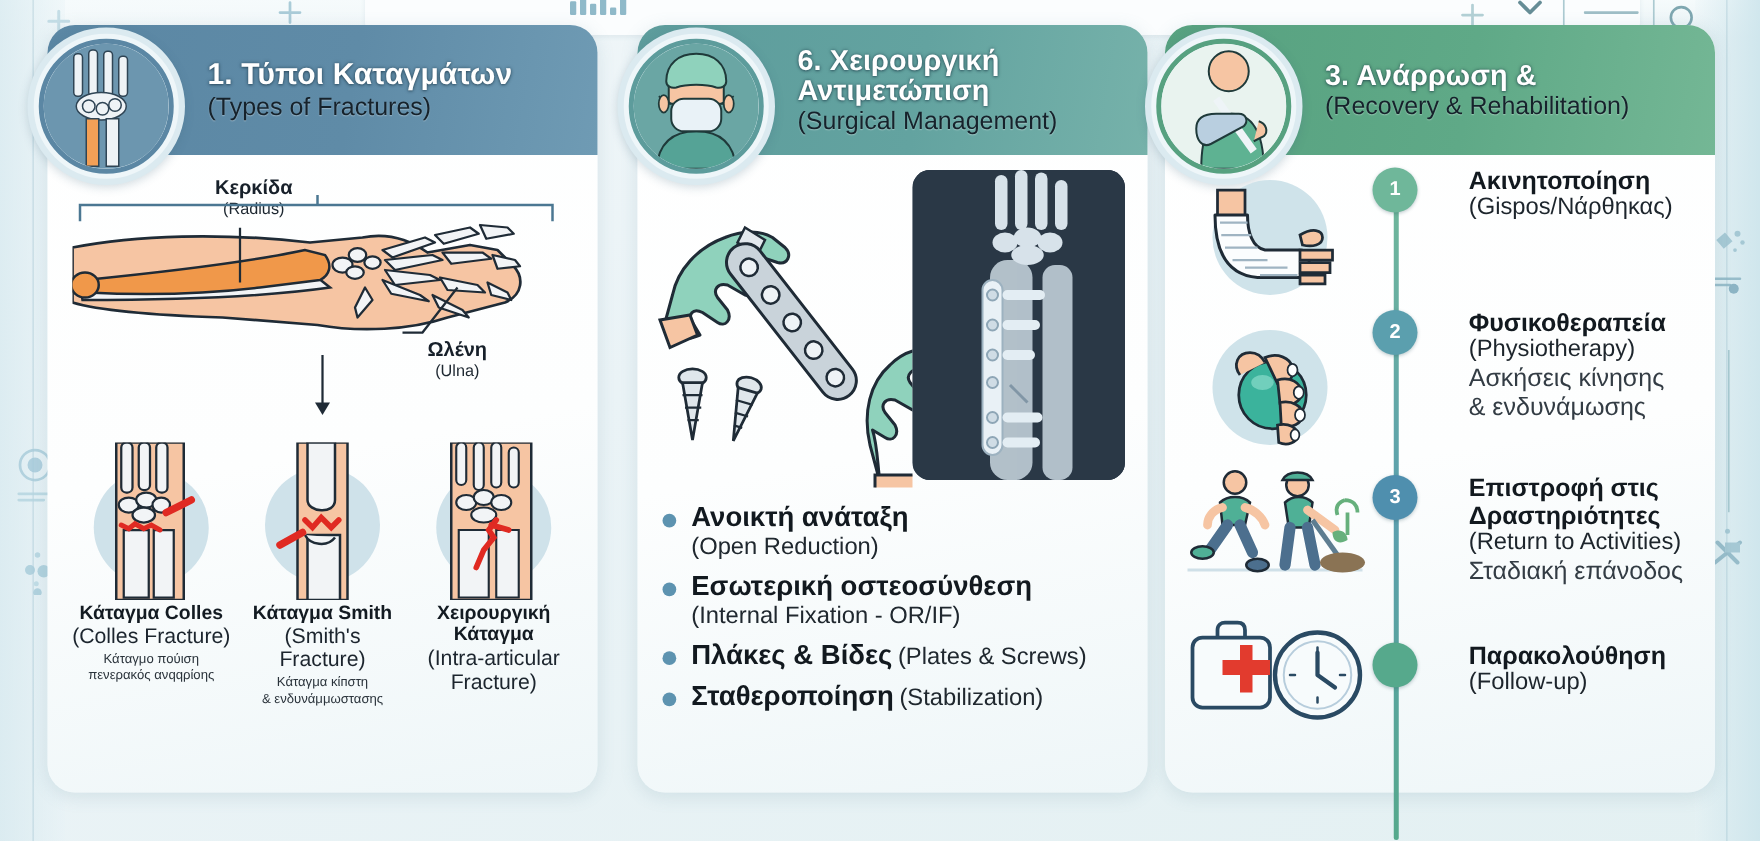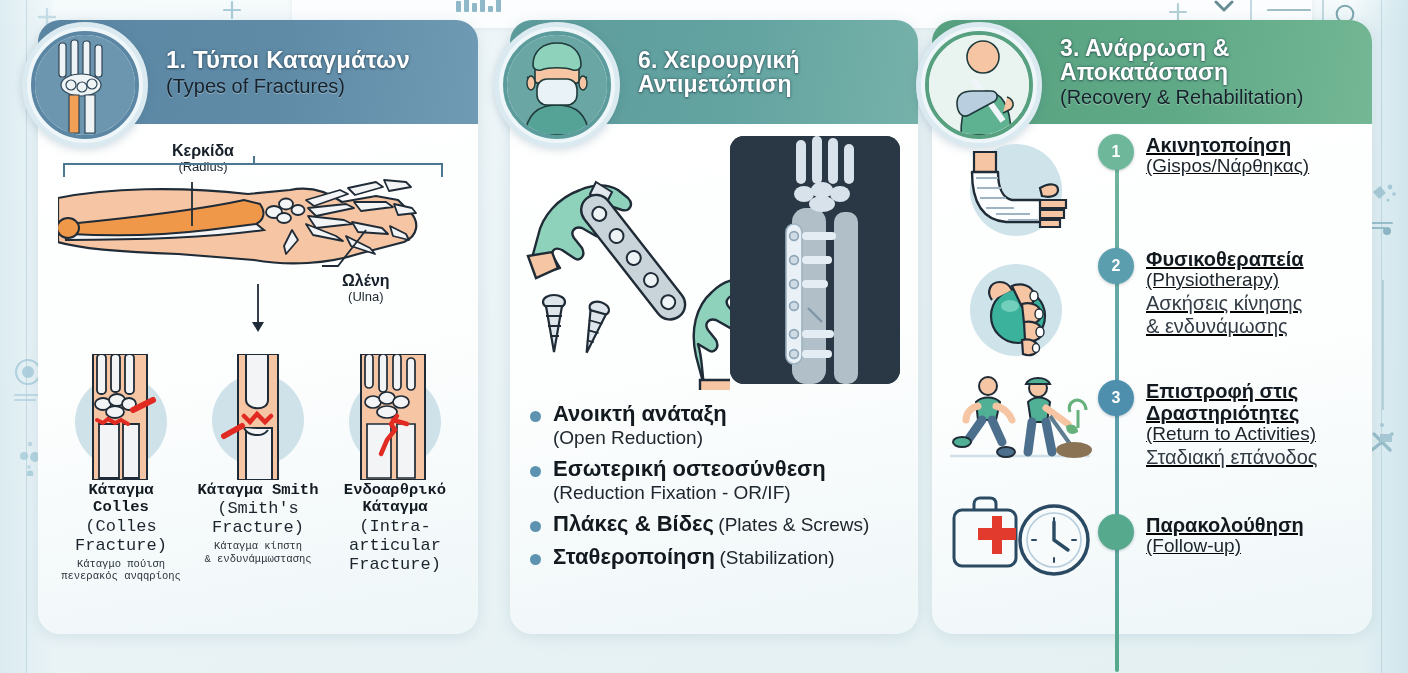--- a/index.html
+++ b/index.html
@@ -116,21 +116,21 @@
   .lab {
     position: absolute; text-align: center; line-height: 1.1;
   }
   .lab .g { font-size: 16px; font-weight: 700; color: #17202a; }
   .lab .e { font-size: 13px; color: #1d2730; }
   .lab-radius { left: 120px; top: 8px; }
   .lab-ulna  { left: 290px; top: 138px; }
 
   .bracket { position: absolute; left: 22px; top: 206px; width: 390px; height: 22px; }
 
-  .frx-row { display: flex; justify-content: space-between; padding: 0 4px; margin-top: 6px; font-family: Liberation Mono, monospace; }
+  .frx-row { display: flex; justify-content: space-between; padding: 0 4px; margin-top: 6px; }
   .frx { width: 130px; text-align: center; }
   .frx .art { height: 128px; position: relative; }
   .frx .art svg { position: absolute; left: 50%; transform: translateX(-50%); top: 0; }
   .frx .t-g { font-size: 15.5px; font-weight: 700; color: #131b22; line-height: 1.12; }
   .frx .t-e { font-size: 17px; color: #1c252e; line-height: 1.12; }
   .frx .t-s { font-size: 10.5px; color: #2a333b; line-height: 1.18; margin-top: 3px; }
 
   
   .surg-art { height: 258px; position: relative; }
   .surg-art .hands { position: absolute; left: 0; top: 6px; }
@@ -163,21 +163,21 @@
     border-radius: 2px;
   }
   .step { position: absolute; left: 0; width: 100%; }
   .step .node {
     position: absolute; left: 2px; top: 0;
     width: 36px; height: 36px; border-radius: 50%;
     display: flex; align-items: center; justify-content: center;
     color: #fff; font-size: 16px; font-weight: 700;
     box-shadow: 0 1px 3px rgba(40,80,90,.3);
   }
-  .step .stxt { margin-left: 50px; line-height: 1.1; text-decoration: underline; }
+  .step .stxt { margin-left: 79px; line-height: 1.1; }
   .stxt .g { font-size: 20px; font-weight: 700; color: #12191f; }
   .stxt .e { font-size: 19px; color: #1d252c; }
   .stxt .s { font-size: 20px; color: #333c44; line-height: 1.14; margin-top: 1px; }
 </style>
 </head>
 <body>
 
 <div class="top-strip"></div>
 <div class="top-card">
   <div class="mini-bars">
@@ -444,21 +444,21 @@
                   <ellipse cx="56" cy="44" rx="8" ry="6"></ellipse>
                 <ellipse cx="70" cy="48" rx="8" ry="6"></ellipse>
                   <ellipse cx="56" cy="58" rx="10" ry="6"></ellipse>
                 <path d="M36 70h24v54H36z"></path>
                   <path d="M66 70h18v54H66z"></path>
               </g>
               <path d="M66 62l-6 8 4 6-8 10-6 14" stroke="#e02a22" stroke-width="4.5" fill="none" stroke-linecap="round"></path>
               <path d="M62 66l14 4" stroke="#e02a22" stroke-width="4.5" stroke-linecap="round"></path>
             </svg>
           </div>
-          <div class="t-g">Ενδοαρθρικό Κάταγμα</div>
+          <div class="t-g">Χειρουργική Κάταγμα</div>
           <div class="t-e">(Intra-articular Fracture)</div>
         </div>
 
       </div>
     </div>
   </section>
 
   <section class="panel p2">
     <header class="panel-head">
       <div class="head-badge">
@@ -472,20 +472,21 @@
             <rect x="30" y="44" width="40" height="26" rx="10" fill="#e9f2f7" stroke="#1f3a3a" stroke-width="1.6"></rect>
             <path d="M30 48l-10-6M70 48l10-6" stroke="#1f3a3a" stroke-width="1.6" fill="none"></path>
             <ellipse cx="24" cy="48" rx="4" ry="7" fill="#f6c5a3" stroke="#1f3a3a" stroke-width="1.4"></ellipse>
             <ellipse cx="76" cy="48" rx="4" ry="7" fill="#f6c5a3" stroke="#1f3a3a" stroke-width="1.4"></ellipse>
           </svg>
         </div>
       </div>
       <div class="head-text">
         <div class="head-title">6. Χειρουργική</div>
         <div class="head-title">Αντιμετώπιση</div>
+        <div class="head-sub">(Surgical Management)</div>
       </div>
     </header>
 
     <div class="panel-body">
       <div class="surg-art">
 
         <svg class="hands" width="206" height="250" viewBox="0 0 206 250">
 
           <path d="M8 118 L14 96 C18 76 34 58 56 50 C70 44 84 44 94 50 L104 58 C110 64 106 72 98 70
                    L80 64 C72 62 66 66 68 72 L78 84 C84 90 80 98 72 96 L58 88 C50 86 46 92 50 98
@@ -567,21 +568,21 @@
           <span class="dot"></span>
           <span class="btxt">
             <span class="g">Ανοικτή ανάταξη</span><br>
             <span class="e">(Open Reduction)</span>
           </span>
         </li>
         <li class="bullet">
           <span class="dot"></span>
           <span class="btxt">
             <span class="g">Εσωτερική οστεοσύνθεση</span><br>
-            <span class="e">(Reduction Fixation - OR/IF)</span>
+            <span class="e">(Internal Fixation - OR/IF)</span>
           </span>
         </li>
         <li class="bullet">
           <span class="dot"></span>
           <span class="btxt">
             <span class="g">Πλάκες &amp; Βίδες</span>
             <span class="inline">(Plates &amp; Screws)</span>
           </span>
         </li>
         <li class="bullet">
@@ -605,21 +606,20 @@
             <circle cx="54" cy="22" r="16" fill="#f6c5a3" stroke="#1f3a3a" stroke-width="1.6"></circle>
             <path d="M32 100c0-30 8-44 24-44s26 14 26 44z" fill="#5eb292" stroke="#1f3a3a" stroke-width="1.6"></path>
             <path d="M44 44L74 86" stroke="#eef4f7" stroke-width="6"></path>
             <path d="M28 68c0-8 6-12 16-12h18c6 0 8 6 4 10l-26 14c-8 4-12-4-12-12z" fill="#b9cfe0" stroke="#1f3a3a" stroke-width="1.6"></path>
             <path d="M78 62c6 2 8 8 4 12l-8 4" fill="#f6c5a3" stroke="#1f3a3a" stroke-width="1.6"></path>
           </svg>
         </div>
       </div>
       <div class="head-text">
         <div class="head-title">3. Ανάρρωση &amp;</div>
-        <div class="head-title">Αποκατάσταση</div>
         <div class="head-sub">(Recovery &amp; Rehabilitation)</div>
       </div>
     </header>
 
     <div class="panel-body rehab">
 
       <div class="rehab-icons">
         <div class="ri">
           <svg width="148" height="112" viewBox="0 0 148 112">
             <circle cx="70" cy="56" r="46" fill="#cfe3ea"></circle>

